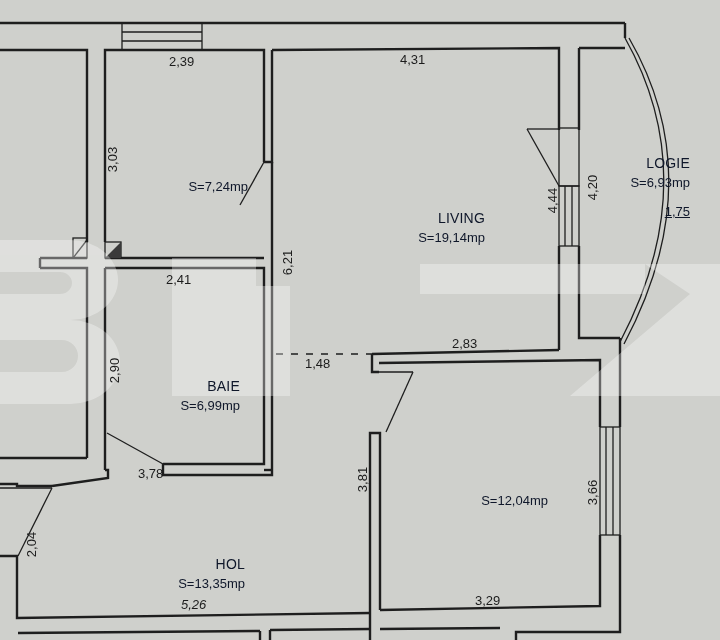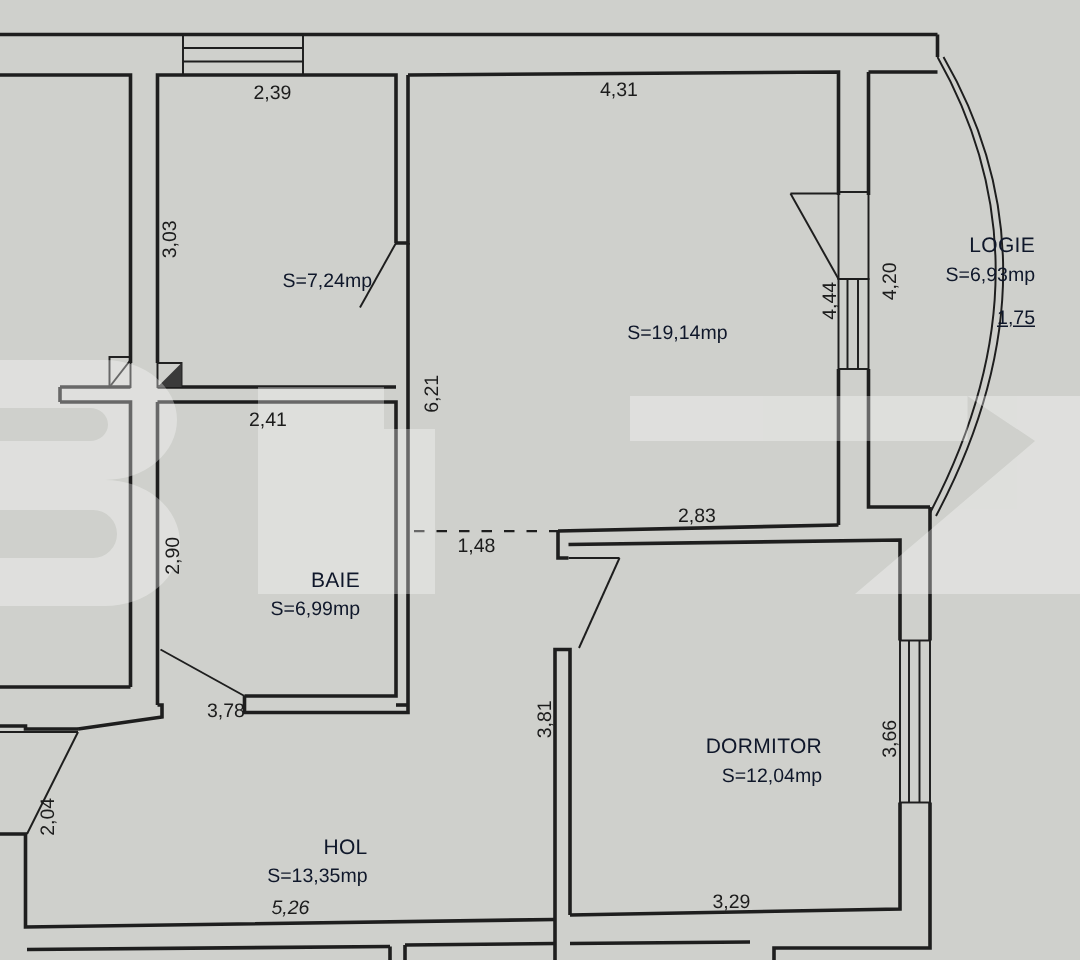--- a/index.html
+++ b/index.html
@@ -114,33 +114,33 @@
     <rect x="256" y="286" width="34" height="110"></rect>
     <rect x="420" y="264" width="225" height="30"></rect>
     <polygon points="645,264 720,264 720,396 570,396 690,294"></polygon>
   </g>
 </svg>
 
 <div class="room" style="left:128px; top:143px; width:120px;">
   <span class="area">S=7,24mp</span>
 </div>
 <div class="room" style="left:365px; top:178px; width:120px;">
+  <span class="name">LIVING</span>
   <span class="area">S=19,14mp</span>
 </div>
 <div class="room" style="left:580px; top:123px; width:110px;">
   <span class="name">LOGIE</span>
   <span class="area">S=6,93mp</span>
   <span class="area" style="margin-top:14px;text-decoration:underline;">1,75</span>
 </div>
 <div class="room" style="left:120px; top:346px; width:120px;">
   <span class="name">BAIE</span>
   <span class="area">S=6,99mp</span>
 </div>
 <div class="room" style="left:428px; top:457px; width:120px;">
-  <span class="name">DORMITOR</span>
   <span class="area">S=12,04mp</span>
 </div>
 <div class="room" style="left:125px; top:524px; width:120px;">
   <span class="name">HOL</span>
   <span class="area">S=13,35mp</span>
 </div>
 
 <span class="lbl" style="left:169px; top:54px;text-align:center;">2,39</span>
 <span class="lbl rot" style="left:100px; top:152px;">3,03</span>
 <span class="lbl" style="left:400px; top:52px;">4,31</span>

